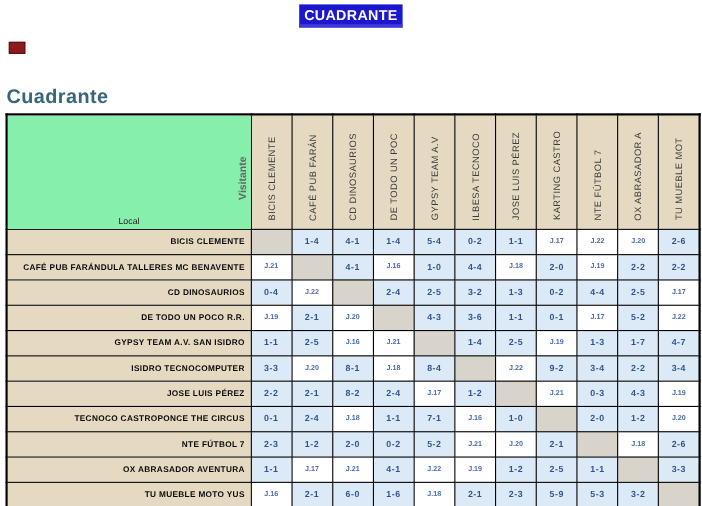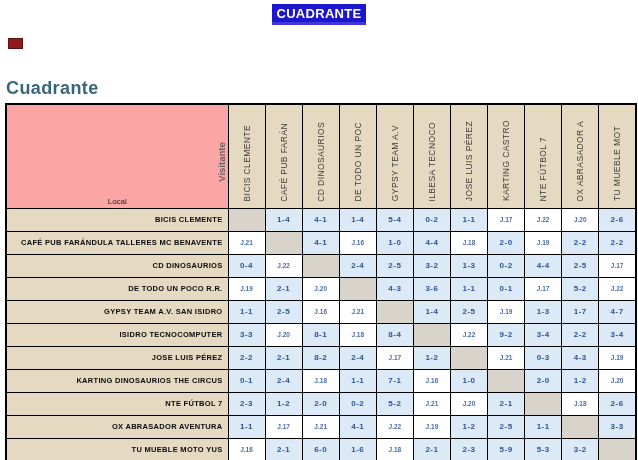--- a/index.html
+++ b/index.html
@@ -22,21 +22,21 @@
     font-size:18px; font-weight:bold; color:#37657c; letter-spacing:0.4px;
   }
   table.crosstable{
     position:absolute; left:5px; top:103px; width:632px;
     border-collapse:collapse; table-layout:fixed;
     border:2px solid #000;
   }
   .crosstable th,.crosstable td{ border:1px solid #000; padding:0; }
   .crosstable thead tr{ height:104px; }
   .crosstable thead th{ background:#e6d9c1; vertical-align:bottom; text-align:center; }
-  .crosstable thead th.corner{ background:#fca5a5; position:relative; }
+  .crosstable thead th.corner{ background:#86efac; position:relative; }
   .visitante{
     position:absolute; right:1px; top:56%;
     writing-mode:vertical-rl; transform:translateY(-50%) rotate(180deg);
     font-size:9.5px; color:#666; white-space:nowrap;
   }
   .local{
     position:absolute; bottom:2px; left:0; width:100%;
     text-align:center; font-size:8px; font-weight:normal; color:#222;
   }
   .vtext{
@@ -193,21 +193,21 @@
         <td class="cell score">2-4</td>
         <td class="cell jornada">J.17</td>
         <td class="cell score">1-2</td>
         <td class="cell diag"></td>
         <td class="cell jornada">J.21</td>
         <td class="cell score">0-3</td>
         <td class="cell score">4-3</td>
         <td class="cell jornada">J.19</td>
       </tr>
       <tr>
-        <th class="rowlabel">KARTING DINOSAURIOS THE CIRCUS</th>
+        <th class="rowlabel">TECNOCO CASTROPONCE THE CIRCUS</th>
         <td class="cell score">0-1</td>
         <td class="cell score">2-4</td>
         <td class="cell jornada">J.18</td>
         <td class="cell score">1-1</td>
         <td class="cell score">7-1</td>
         <td class="cell jornada">J.16</td>
         <td class="cell score">1-0</td>
         <td class="cell diag"></td>
         <td class="cell score">2-0</td>
         <td class="cell score">1-2</td>

